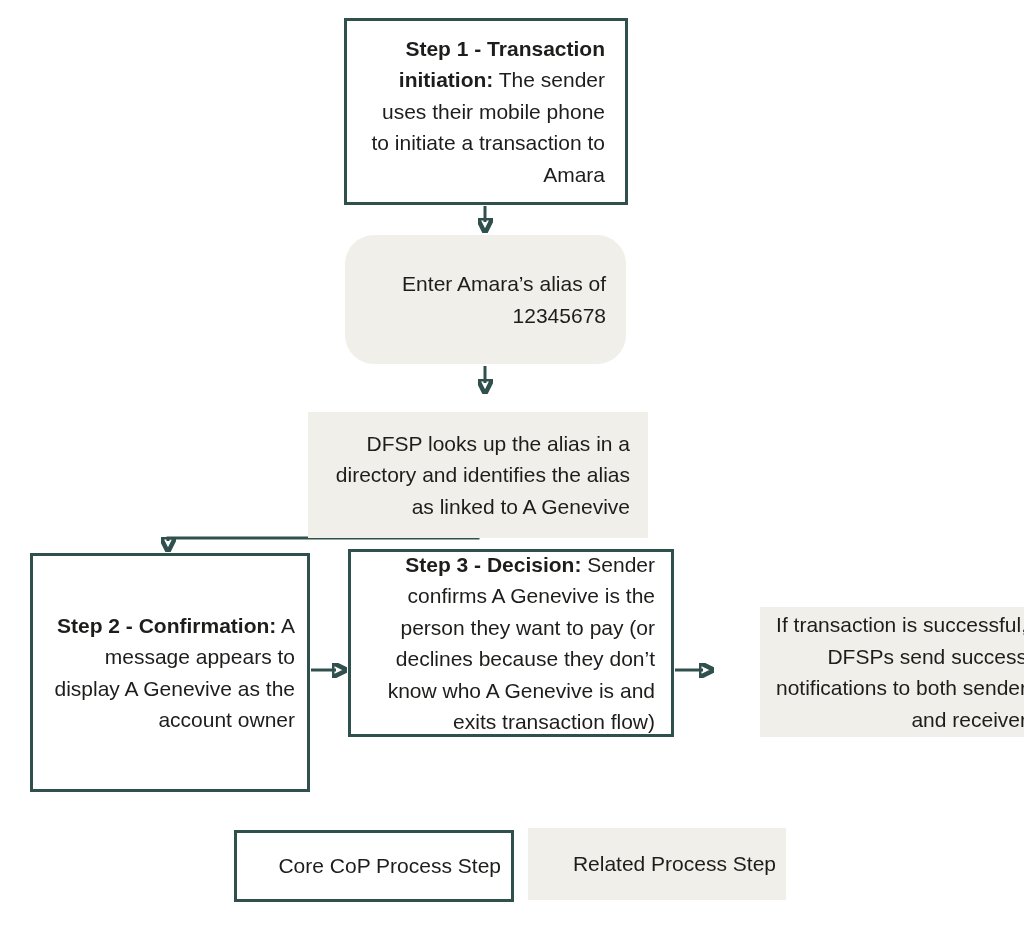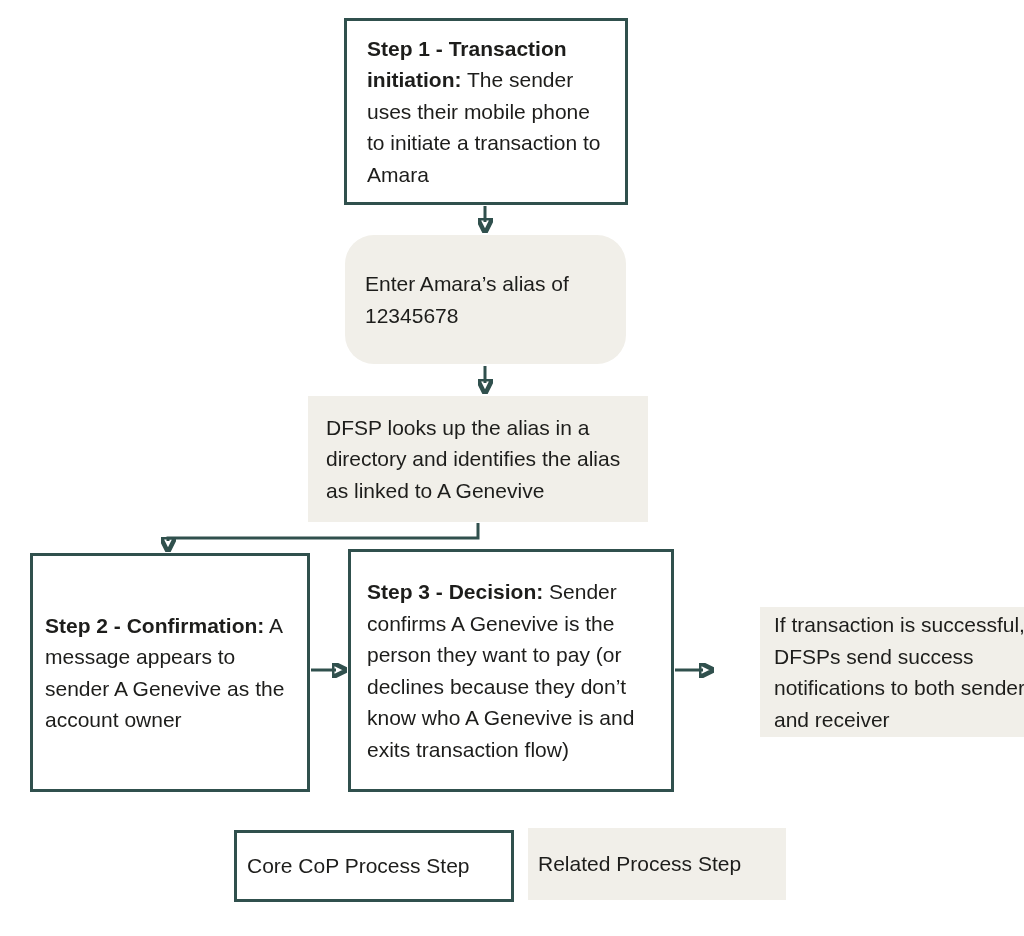--- a/index.html
+++ b/index.html
@@ -30,40 +30,40 @@
   .connectors path {
     stroke: var(--arrow);
     stroke-width: 3;
     fill: none;
   }
   .node {
     position: absolute;
     display: flex;
     align-items: center;
     justify-content: center;
-    text-align: left;
+    text-align: right;
     font-size: 21px;
     line-height: 1.5;
   }
   .node p { width: 100%; }
   .node b { font-weight: 700; }
   .core {
     background: #ffffff;
     border: 3px solid var(--core-border);
   }
   .related {
     background: var(--related-bg);
     border: none;
   }
   
   #n-step1   { left: 344px; top: 18px;  width: 284px; height: 187px; padding: 6px 20px; }
   #n-alias   { left: 345px; top: 235px; width: 281px; height: 129px; padding: 6px 20px; border-radius: 29px; }
-  #n-dfsp    { left: 308px; top: 396px; width: 340px; height: 126px; padding: 18px 18px; }
+  #n-dfsp    { left: 308px; top: 412px; width: 340px; height: 126px; padding: 18px 18px; }
   #n-step2   { left: 30px;  top: 553px; width: 280px; height: 239px; padding: 6px 12px; }
-  #n-step3   { left: 348px; top: 549px; width: 326px; height: 243px; padding: 14px 16px; }
+  #n-step3   { left: 348px; top: 549px; width: 326px; height: 188px; padding: 14px 16px; }
   #n-notify  { left: 716px; top: 607px; width: 281px; height: 130px; padding: 6px 14px; margin-left: 44px; }
   #legend-core    { left: 234px; top: 830px; width: 280px; height: 72px; padding: 4px 10px; }
   #legend-related { left: 528px; top: 828px; width: 258px; height: 72px; padding: 4px 10px; }
 </style>
 </head>
 <body>
 
 <div class="canvas">
 
   <svg class="connectors" width="1024" height="936" viewBox="0 0 1024 936" aria-hidden="true">
@@ -85,21 +85,21 @@
 
   <div class="node related" id="n-alias">
     <p>Enter Amara’s alias of 12345678</p>
   </div>
 
   <div class="node related" id="n-dfsp">
     <p>DFSP looks up the alias in a directory and identifies the alias as linked to A Genevive</p>
   </div>
 
   <div class="node core" id="n-step2">
-    <p><b>Step 2 - Confirmation:</b><span> A message appears to sender A Genevive as the account owner</span></p>
+    <p><b>Step 2 - Confirmation:</b><span> A message appears to display A Genevive as the account owner</span></p>
   </div>
 
   <div class="node core" id="n-step3">
     <p><b>Step 3 - Decision:</b><span> Sender confirms A Genevive is the person they want to pay (or declines because they don’t know who A Genevive is and exits transaction flow)</span></p>
   </div>
 
   <div class="node related" id="n-notify">
     <p>If transaction is successful, DFSPs send success notifications to both sender and receiver</p>
   </div>
 

